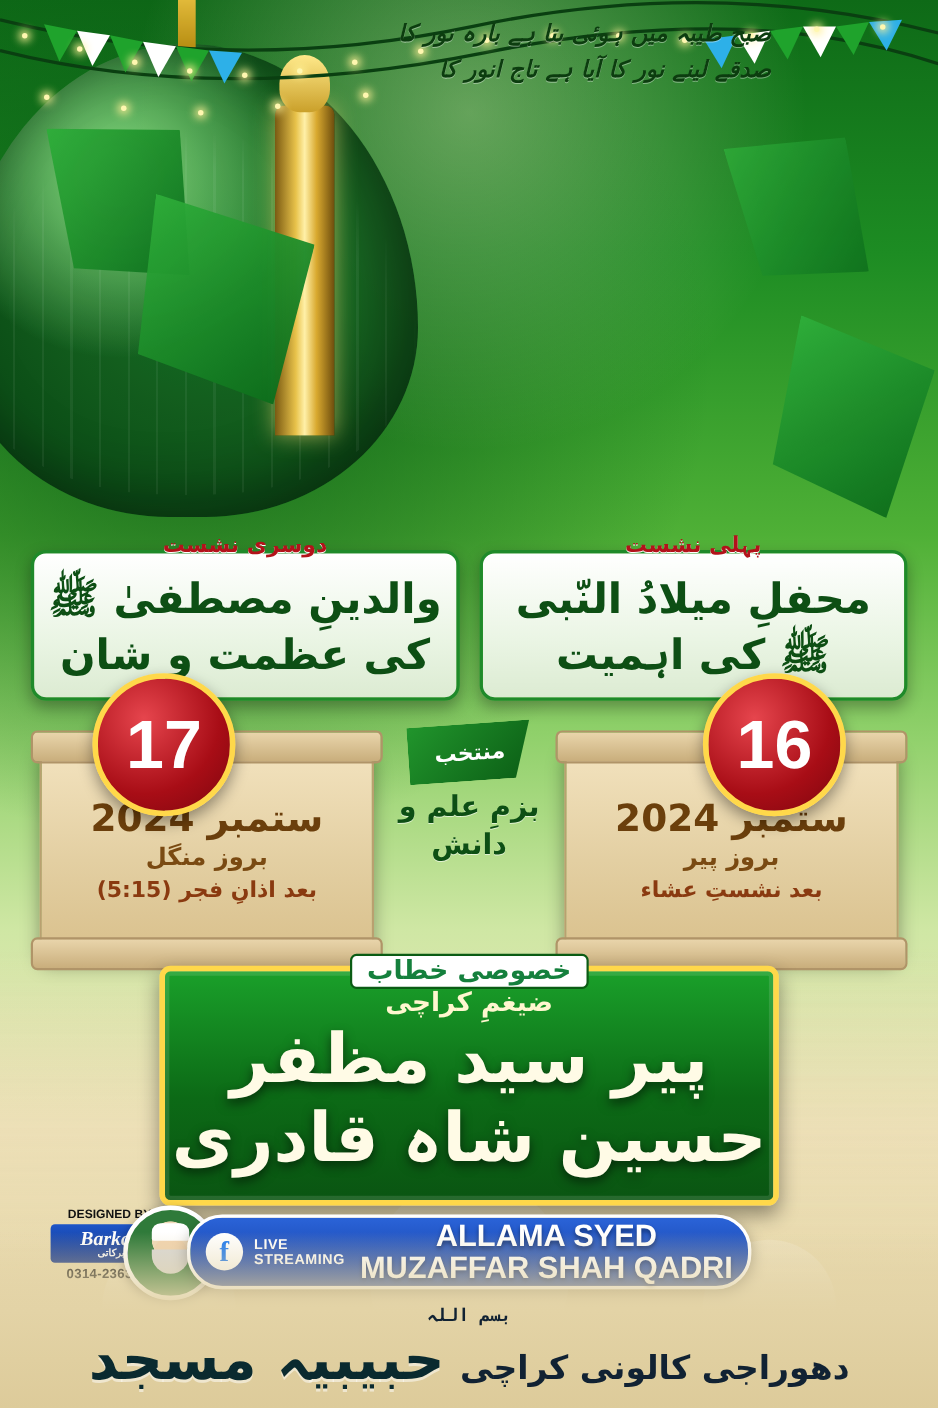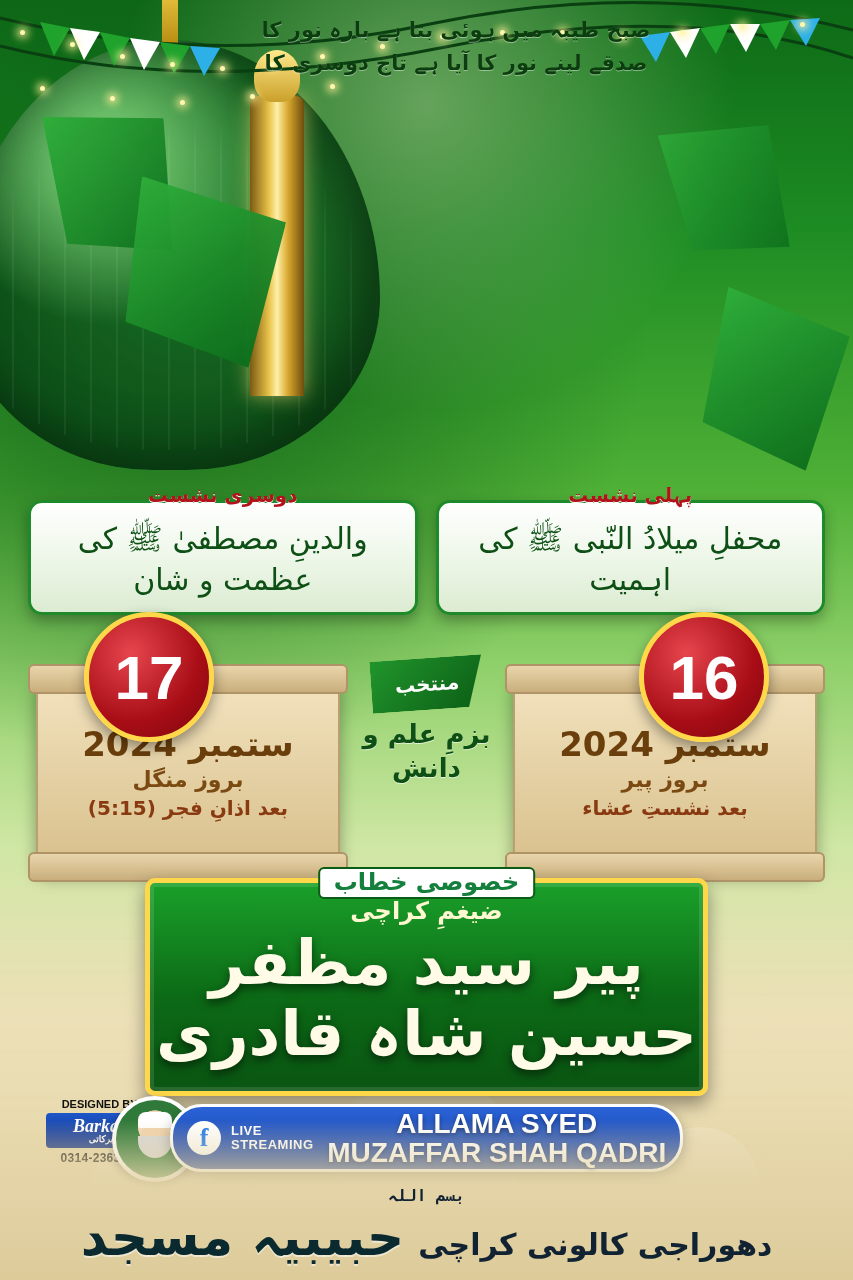--- a/index.html
+++ b/index.html
@@ -76,24 +76,25 @@
 
   
   .bunting{position:absolute;left:0;right:0;top:0;height:120px;pointer-events:none;}
   .bunting svg{display:block;width:100%;height:120px;}
   .lights{position:absolute;left:0;right:0;top:0;height:130px;}
   .lights i{position:absolute;width:5px;height:5px;border-radius:50%;
     background:#fff7b0;box-shadow:0 0 8px 3px rgba(255,240,150,.95);}
 
   
   .couplet{
-    position:absolute;top:14px;right:162px;width:470px;text-align:center;
+    position:absolute;top:14px;right:152px;width:470px;text-align:right;
     color:#0c3d0f;font-size:21px;line-height:1.55;direction:rtl;
     font-family:"DejaVu Sans", sans-serif;font-weight:bold;
     text-shadow:0 1px 0 rgba(255,255,255,.4);
+    font-style:italic;
   }
   .couplet div{white-space:nowrap;}
 
   
   .title-wrap{
     position:absolute;top:118px;left:0;right:0;text-align:center;
   }
   .title-main{
     direction:rtl;
     font-family:"DejaVu Sans", sans-serif;
@@ -128,22 +129,22 @@
     box-shadow:0 6px 14px rgba(0,0,0,.3);
     text-align:center;
   }
   .session .tag{
     position:absolute;top:-20px;left:50%;transform:translateX(-50%);
     direction:rtl;font-family:"DejaVu Sans",sans-serif;font-weight:bold;
     font-size:20px;color:#b3121a;text-shadow:0 1px 0 #fff;
     background:transparent;white-space:nowrap;
   }
   .session .txt{
-    direction:rtl;font-family:"DejaVu Sans",sans-serif;font-weight:normal;
-    font-size:30px;color:#0d4f14;line-height:1.35;
+    direction:rtl;font-family:"DejaVu Sans",sans-serif;font-weight:bold;
+    font-size:38px;color:#0d4f14;line-height:1.35;
   }
 
   
   .scrolls{
     position:absolute;top:640px;left:36px;right:36px;height:240px;
   }
   .scroll{
     position:absolute;top:36px;width:300px;height:190px;
     background:linear-gradient(180deg,#f3e3bf,#e3cfa2 55%,#d9c08c);
     border:2px solid #b9a070;
@@ -340,21 +341,21 @@
       <i style="left:800px;top:22px"></i>
     <i style="left:40px;top:86px"></i>
       <i style="left:110px;top:96px"></i>
       <i style="left:180px;top:100px"></i>
     <i style="left:250px;top:94px"></i>
       <i style="left:330px;top:84px"></i>
   </div>
 
   <div class="couplet">
     <div>صبح طیبہ میں ہوئی بتا ہے بارہ نور کا</div>
-    <div>صدقے لینے نور کا آیا ہے تاج دوسری کا</div>
+    <div>صدقے لینے نور کا آیا ہے تاج انور کا</div>
   </div>
 
 
   <div class="sessions">
     <div class="session">
       <div class="tag">دوسری نشست</div>
       <div class="txt">والدینِ مصطفیٰ ﷺ کی عظمت و شان</div>
     </div>
     <div class="session">
       <div class="tag">پہلی نشست</div>

